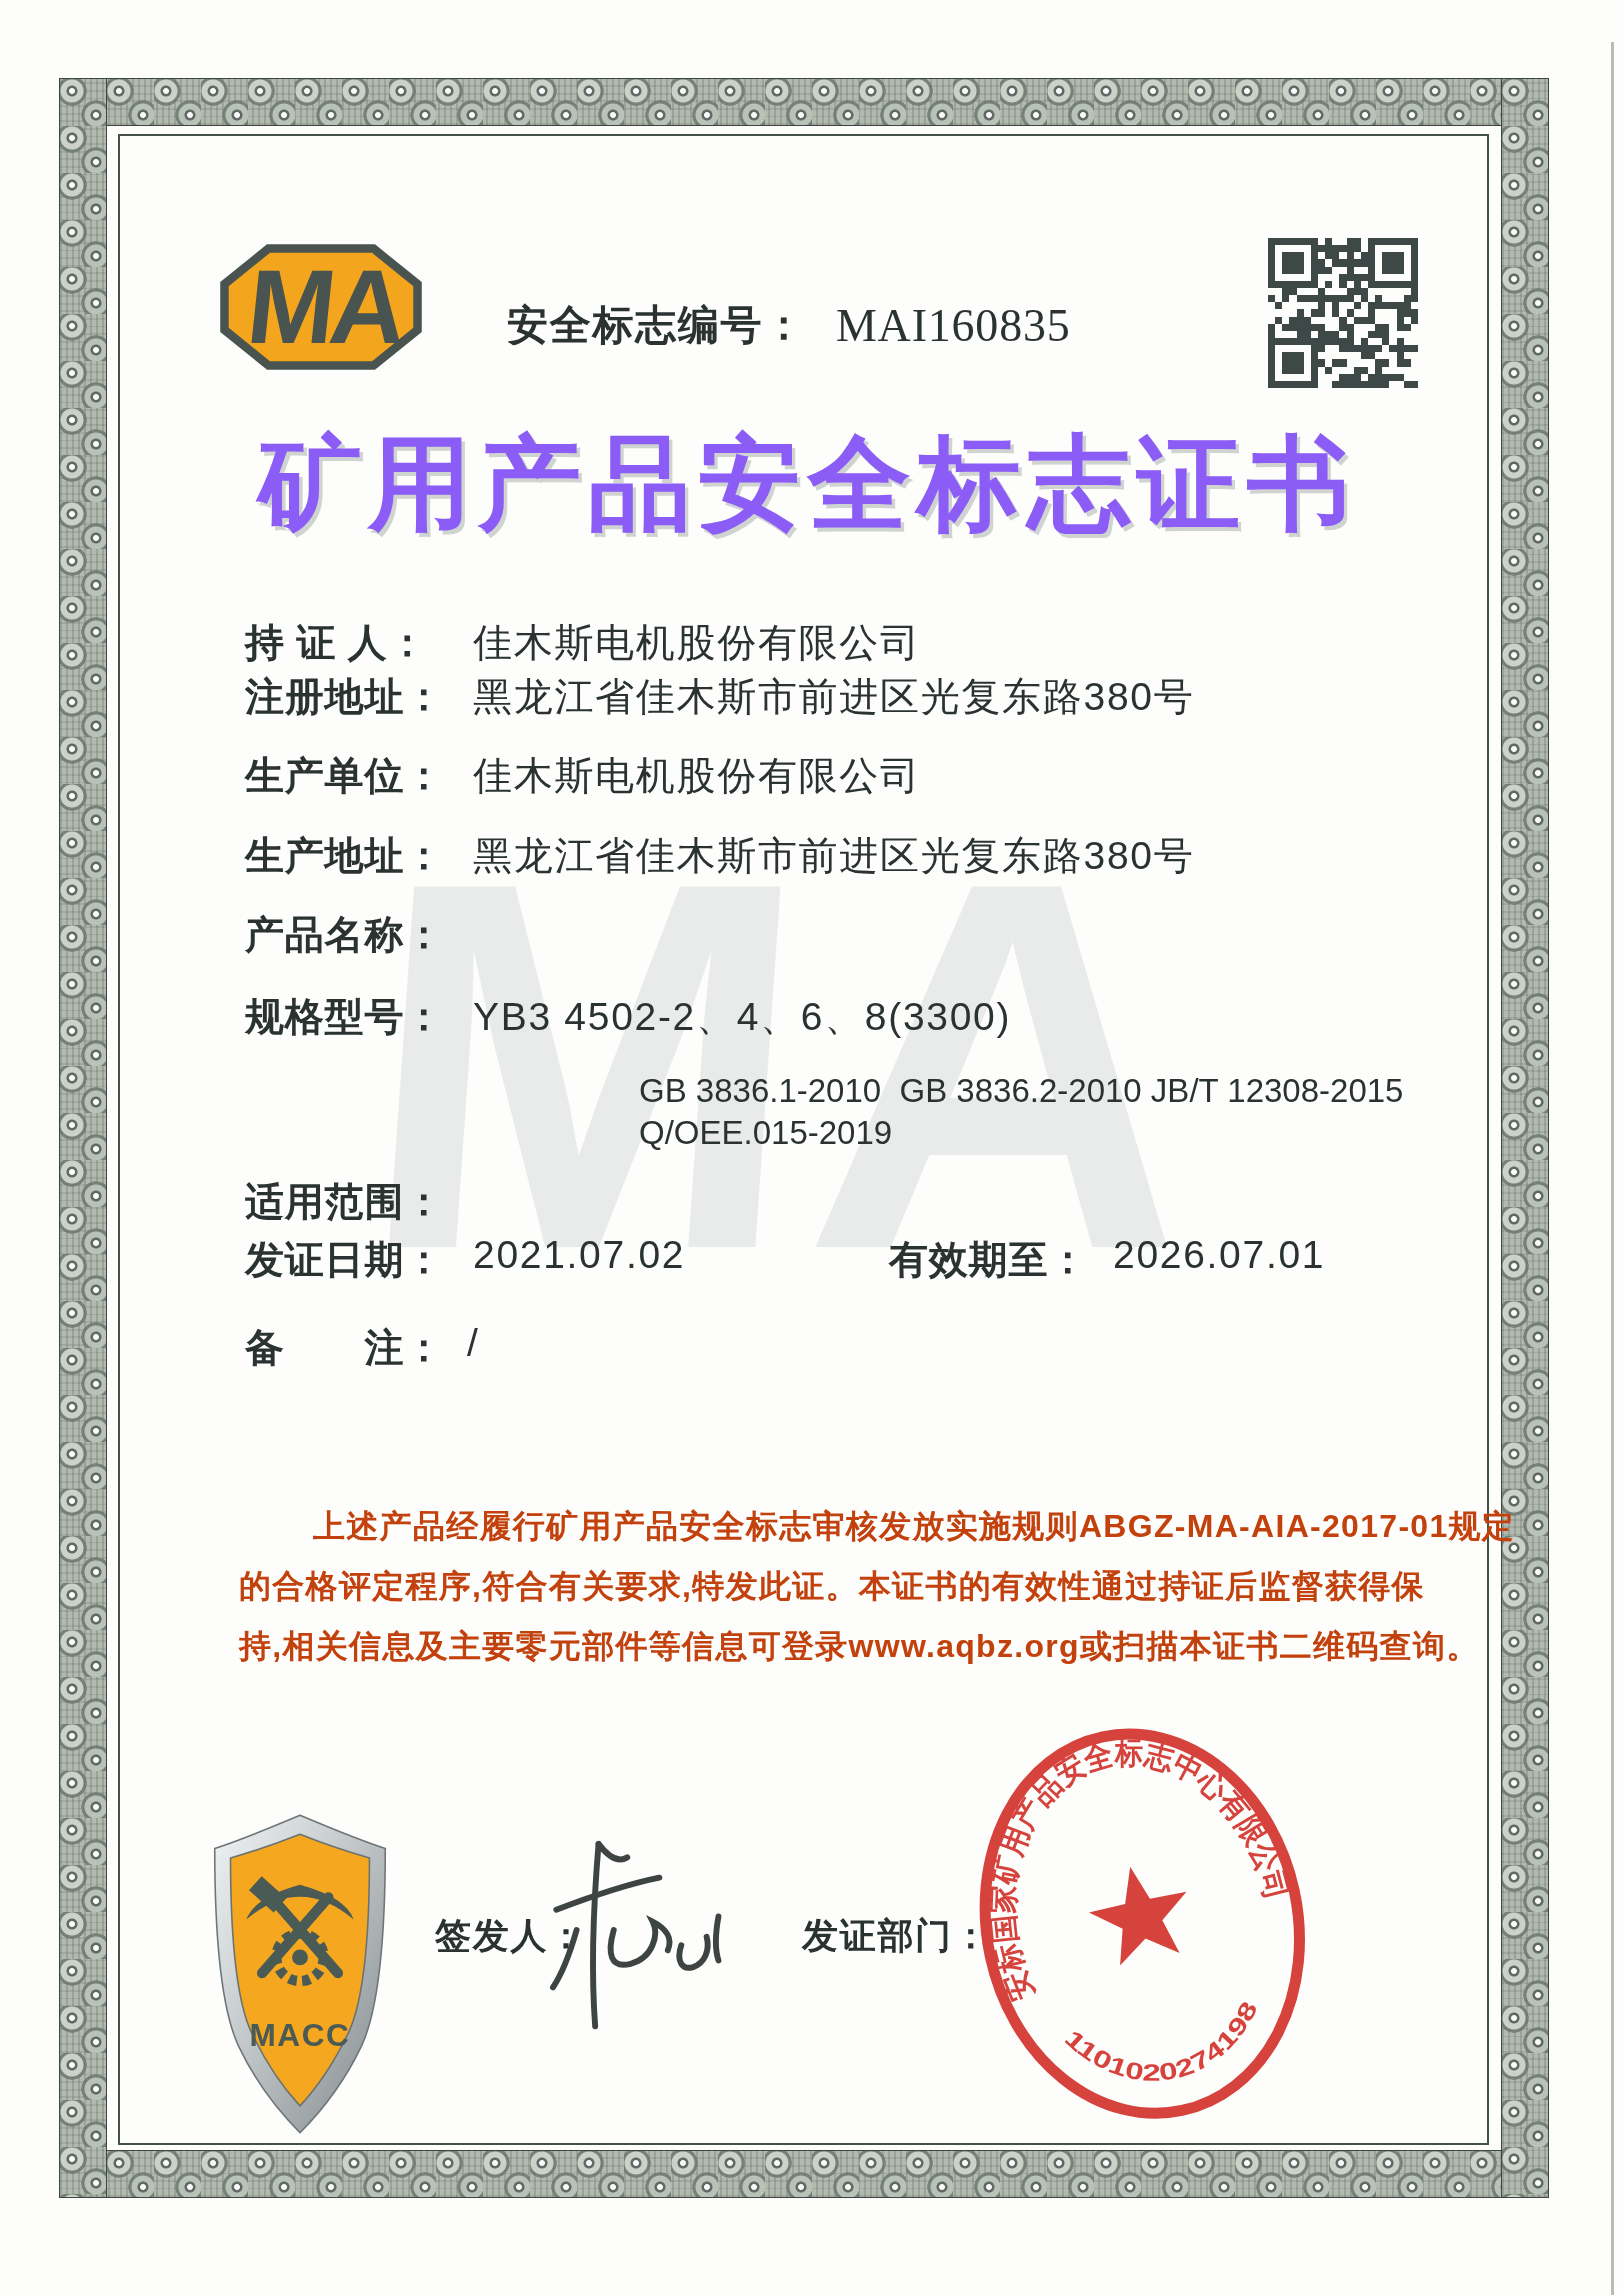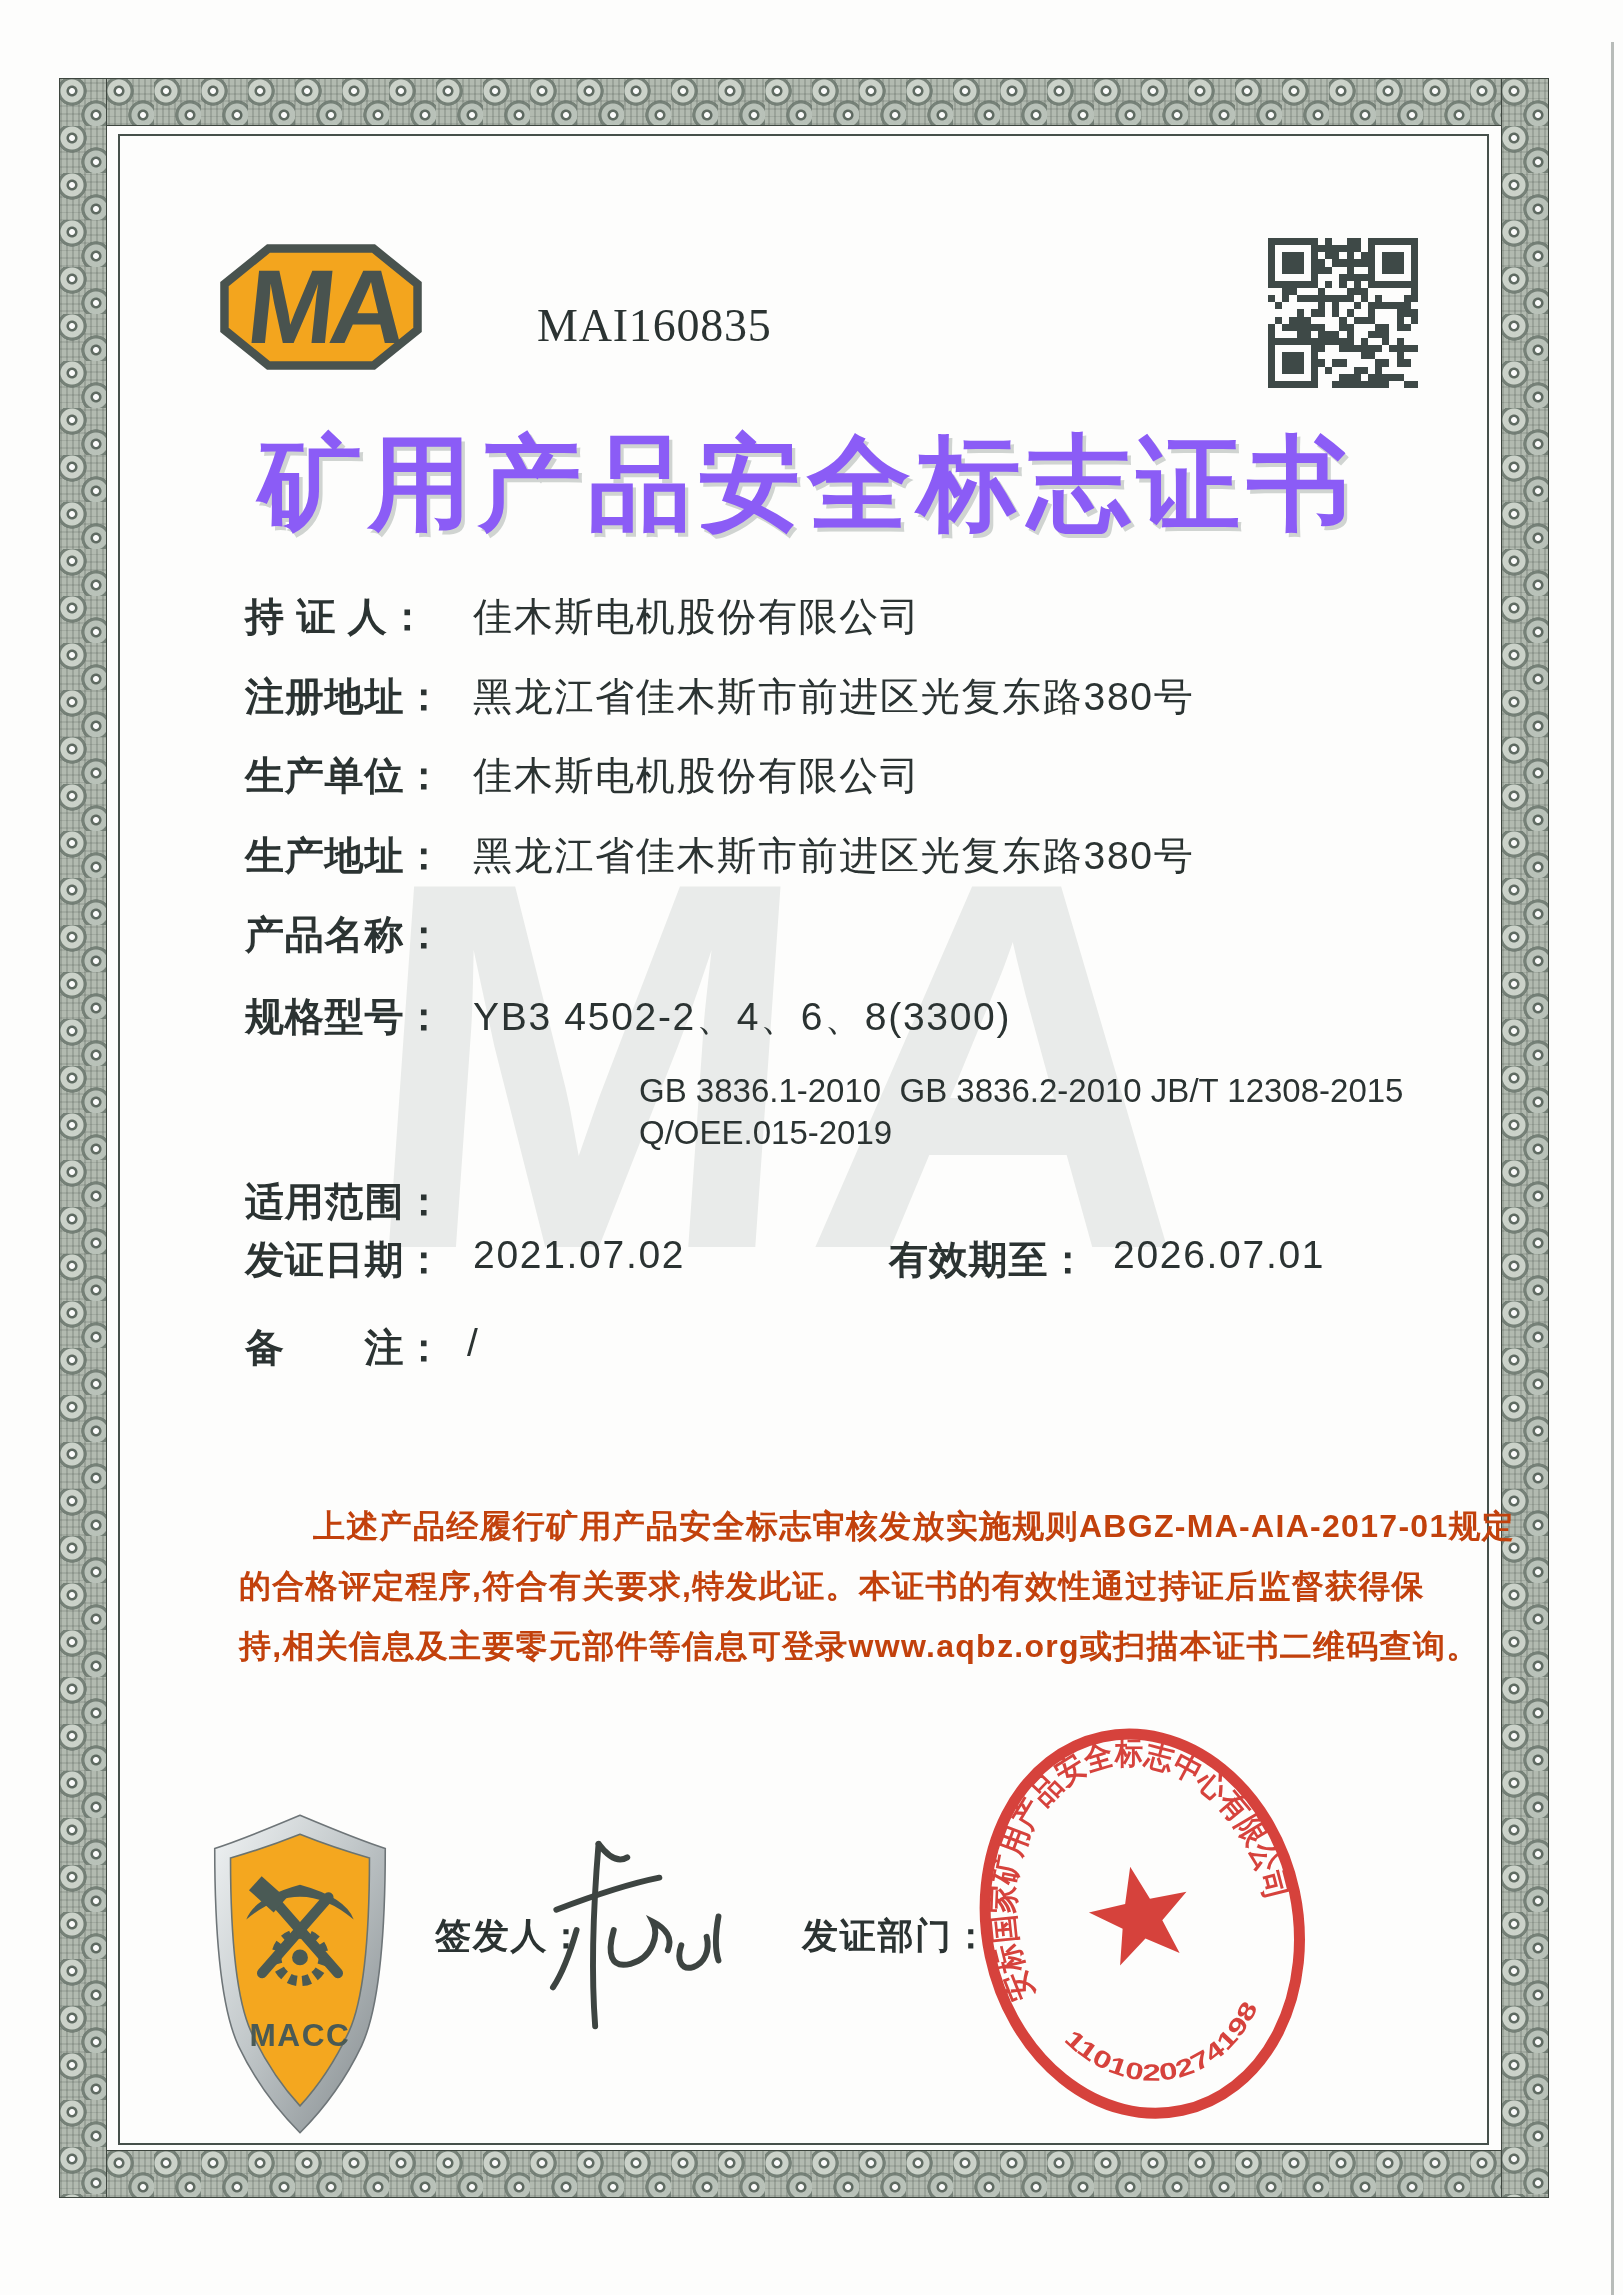--- a/index.html
+++ b/index.html
@@ -52,21 +52,21 @@
   }
   #qr-code .d { background:#3e4947; }
 
   #cert-title {
     left:127px; top:416px; width:1361px; text-align:center;
     font-size:103px; font-weight:900; letter-spacing:6.8px; color:#8b5cf6;
     text-shadow:3.4px 4.2px 0 rgba(140,150,146,.40);
   }
   .flabel { position:absolute; left:245px; font-size:39px; font-weight:700; letter-spacing:0.8px; white-space:pre; }
   .fvalue { position:absolute; left:473px; font-size:39px; font-weight:400; letter-spacing:1.7px; white-space:pre; }
-  .r0 { top:590px; }  .r1 { top:670px; }  .r2 { top:749px; }  .r3 { top:829px; }
+  .r0 { top:616px; }  .r1 { top:670px; }  .r2 { top:749px; }  .r3 { top:829px; }
   .r4 { top:908px; } .r5 { top:990px; } .r7 { top:1175px; }
   #std-label { top:1075px; font-size:34px; }
   #std-value1 { top:1072px; left:639px; font-size:33px; letter-spacing:0; }
   #std-value2 { top:1114px; left:639px; font-size:33px; letter-spacing:0; }
   .drow { top:1233px; }
   #valid-label { left:889px; }
   #valid-value { left:1113px; }
   .rrow { top:1321px; }
   #remark-value { left:467px; }
 
@@ -97,20 +97,21 @@
   <div id="inner-rule" class="abs"></div>
 
   <div id="watermark" class="abs">MA</div>
 
   <svg id="ma-badge" class="abs" viewBox="0 0 248 158">
     <path d="M10 52 L62 10 L186 10 L238 52 L238 106 L186 148 L62 148 L10 106 Z" fill="#f3a51e" stroke="#49534f" stroke-width="10"></path>
     <text x="124" y="122" text-anchor="middle" font-size="124" font-weight="900" font-family="Liberation Sans, sans-serif" fill="#49534f" letter-spacing="-6" transform="skewX(-6)" transform-origin="124 122">MA</text>
   </svg>
 
   <div id="mark-line" class="abs">
+    <span id="mark-label">安全标志编号：</span>
     <span id="mark-value">MAI160835</span>
   </div>
 
   <div id="qr-code" class="abs">
       <div class="d"></div>
       <div class="d"></div>
       <div class="d"></div>
       <div class="d"></div>
       <div class="d"></div>
       <div class="d"></div>

